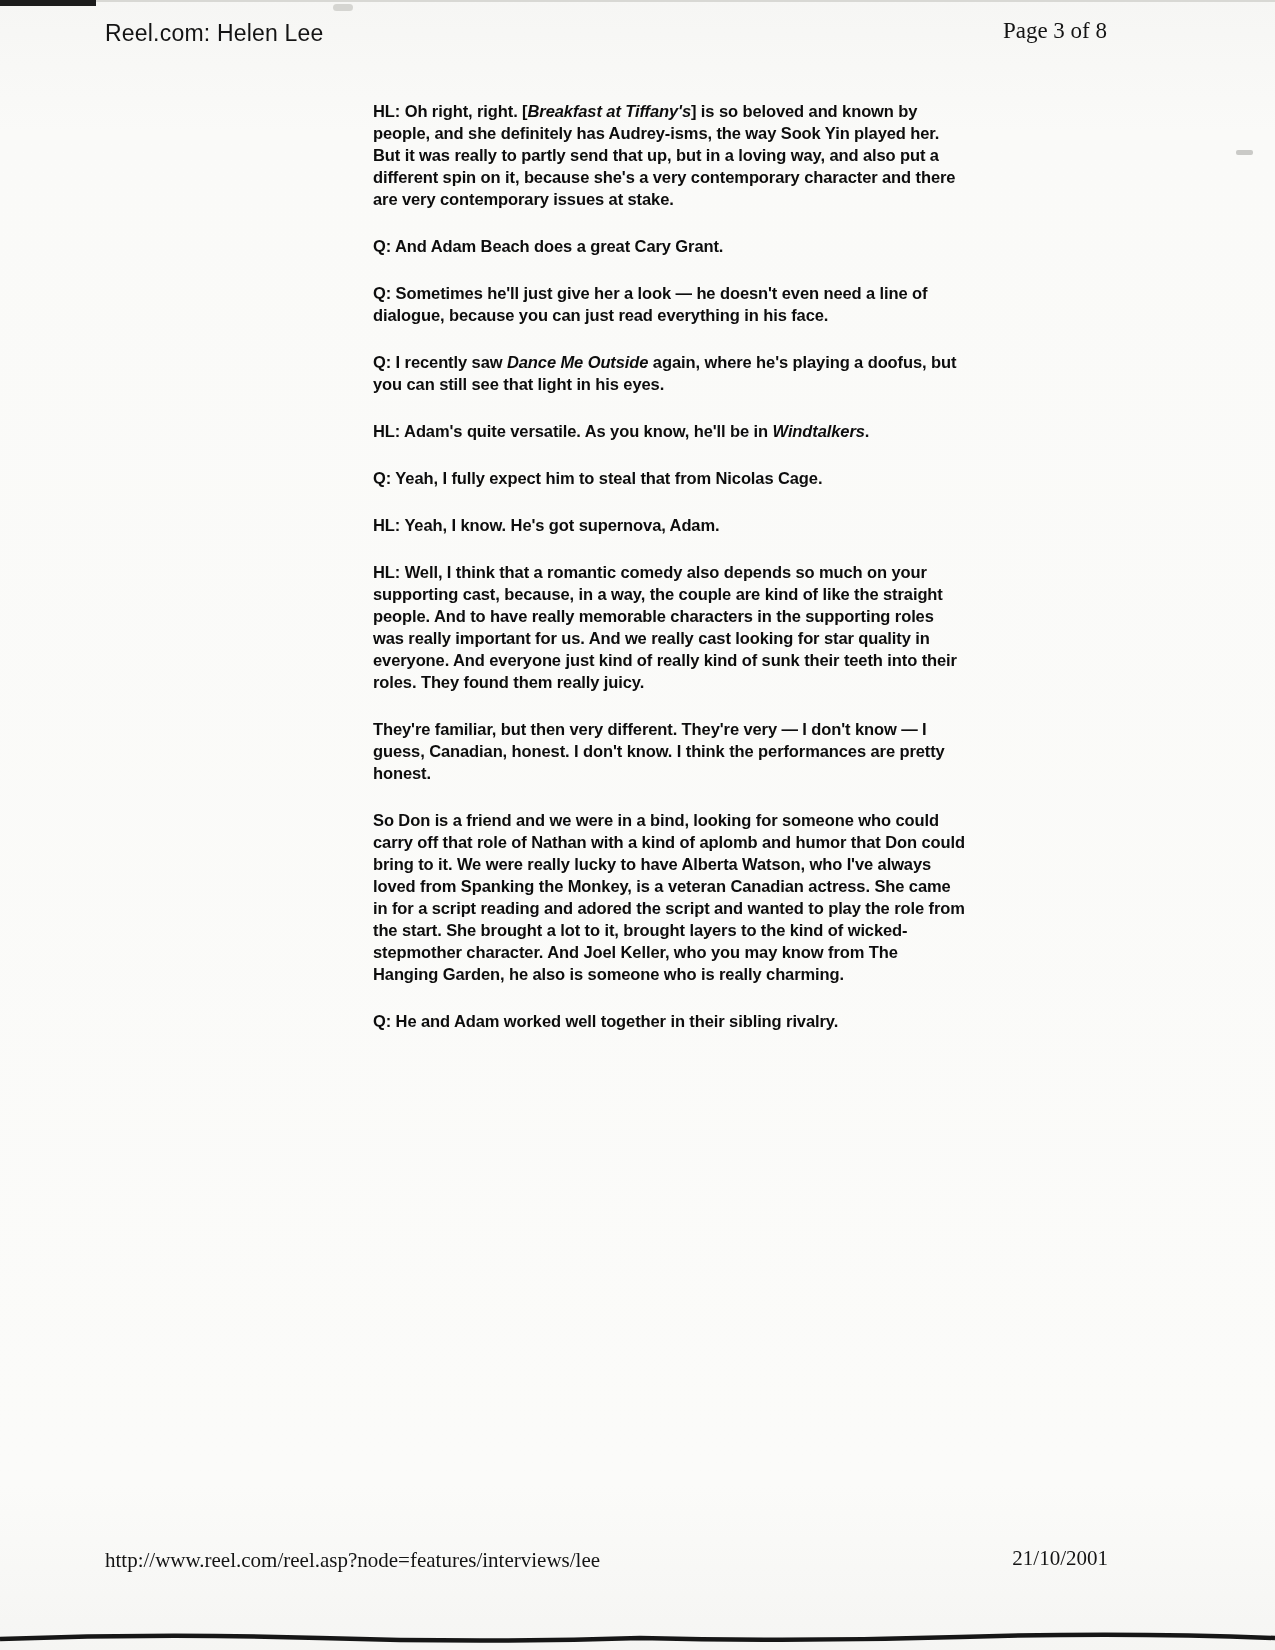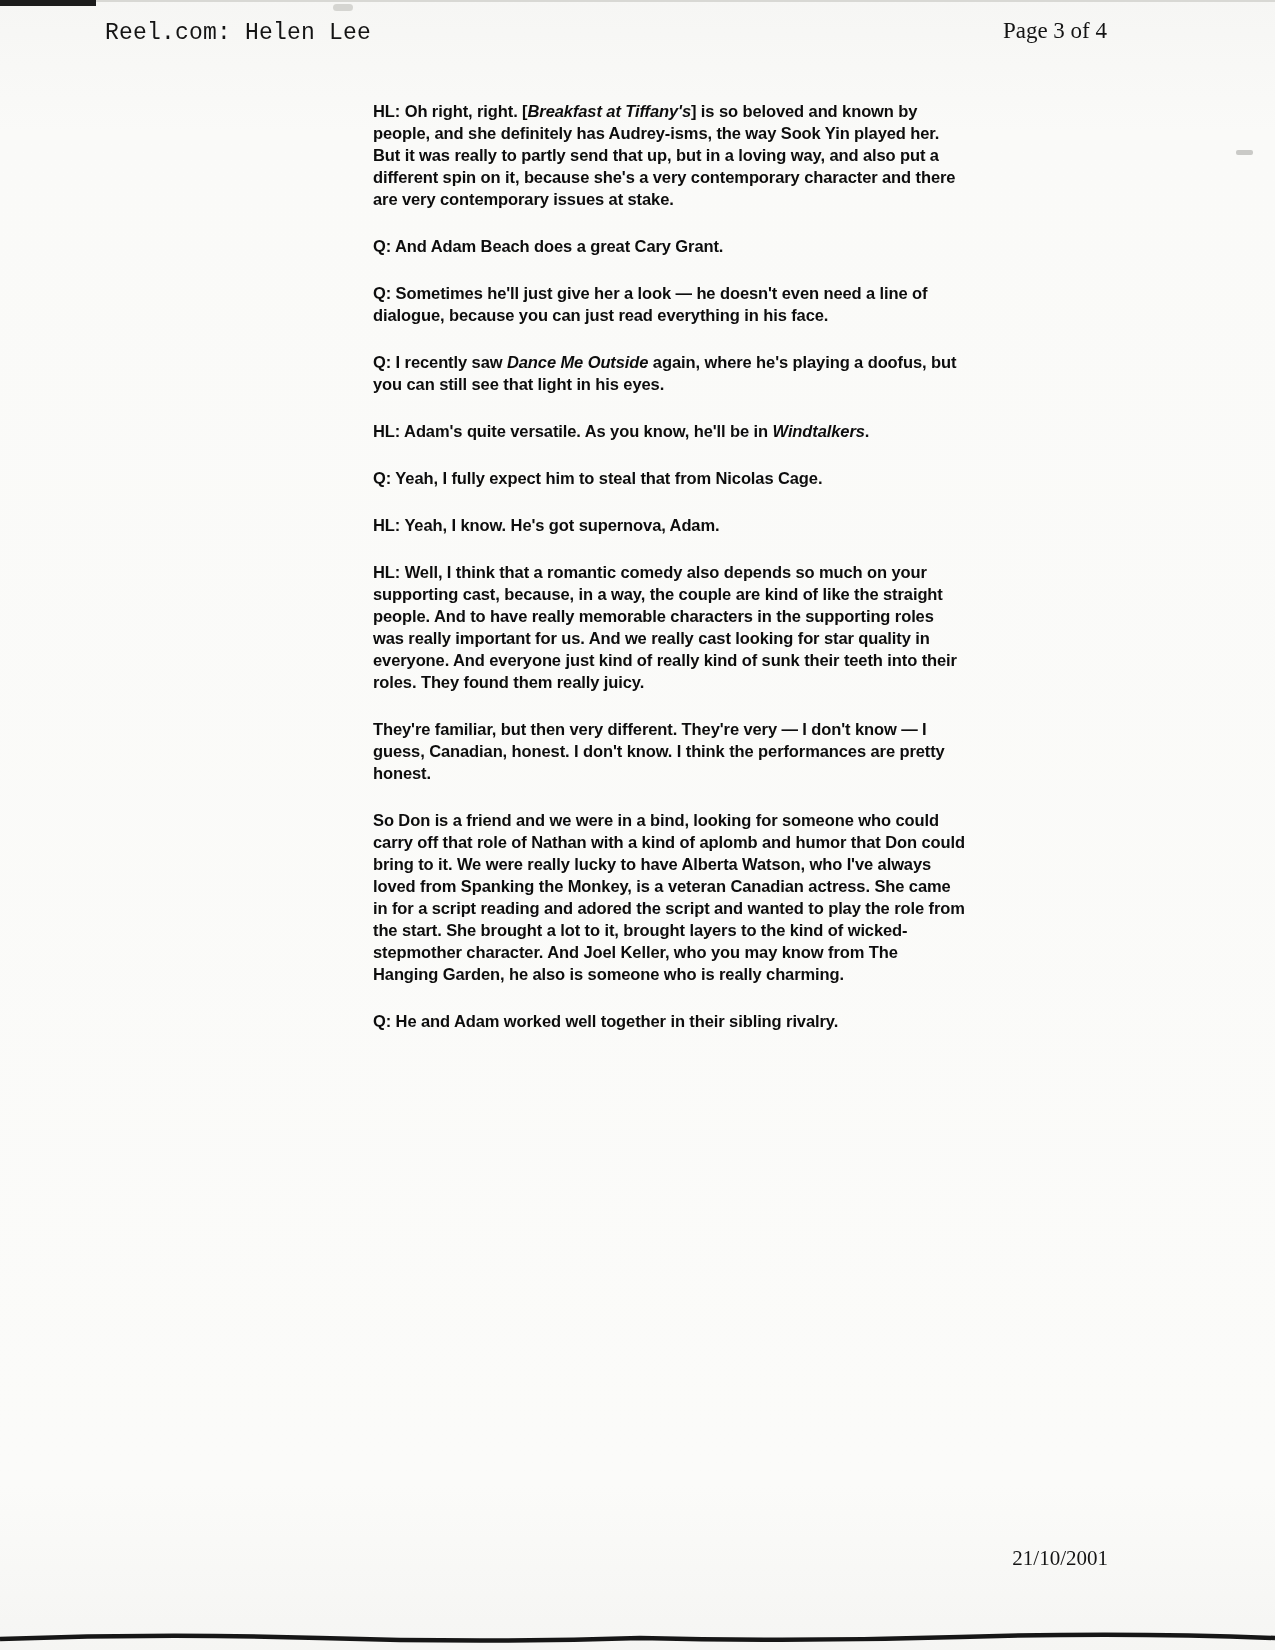--- a/index.html
+++ b/index.html
@@ -8,21 +8,21 @@
     background: #f7f7f5;
     position: relative;
     overflow: hidden;
   }
   .page {
     position: absolute; inset: 0;
     background: linear-gradient(180deg, #f6f6f4 0%, #fafaf8 8%, #fbfbf9 90%, #f5f5f3 100%);
   }
   .hdr-left {
     position: absolute; left: 105px; top: 20px;
-    font-family: Liberation Mono, monospace;
+    font-family: Liberation Sans, sans-serif;
     font-size: 23px; color: #141414; letter-spacing: 0.2px;
   }
   .hdr-right {
     position: absolute; right: 168px; top: 18px;
     font-family: "Liberation Serif", serif;
     font-size: 23px; color: #141414;
   }
   .transcript {
     position: absolute; left: 373px; top: 100px; width: 592px;
     font-family: "Liberation Sans", sans-serif;
@@ -71,36 +71,37 @@
 <body>
 
 <div class="page">
 
   <div class="artifact-top-edge"></div>
   <div class="artifact-top-sliver"></div>
   <div class="artifact-smudge-top"></div>
   <div class="artifact-smudge-right"></div>
 
   <div class="hdr-left">Reel.com: Helen Lee</div>
-  <div class="hdr-right">Page 3 of 4</div>
+  <div class="hdr-right">Page 3 of 8</div>
 
   <div class="transcript">
       <p><span>HL: Oh right, right. [</span><span class="italic">Breakfast at Tiffany's</span><span>] is so beloved and known by people, and she definitely has </span><span class="link">Audrey</span><span>-isms, the way Sook Yin played her. But it was really to partly send that up, but in a loving way, and also put a different spin on it, because she's a very contemporary character and there are very contemporary issues at stake.</span></p>
       <p><span>Q: And Adam Beach does a great </span><span class="link">Cary Grant</span><span>.</span></p>
       <p><span>Q: Sometimes he'll just give her a look — he doesn't even need a line of dialogue, because you can just read everything in his face.</span></p>
       <p><span>Q: I recently saw </span><span class="italic">Dance Me Outside</span><span> again, where he's playing a doofus, but you can still see that light in his eyes.</span></p>
       <p><span>HL: Adam's quite versatile. As you know, he'll be in </span><span class="italic">Windtalkers</span><span>.</span></p>
       <p><span>Q: Yeah, I fully expect him to steal that from </span><span class="link">Nicolas Cage</span><span>.</span></p>
       <p><span>HL: Yeah, I know. He's got supernova, Adam.</span></p>
       <p><span>HL: Well, I think that a romantic comedy also depends so much on your supporting cast, because, in a way, the couple are kind of like the straight people. And to have really memorable characters in the supporting roles was really important for us. And we really cast looking for star quality in everyone. And everyone just kind of really kind of sunk their teeth into their roles. They found them really juicy.</span></p>
       <p><span>They're familiar, but then very different. They're very — I don't know — I guess, Canadian, honest. I don't know. I think the performances are pretty honest.</span></p>
       <p><span>So Don is a friend and we were in a bind, looking for someone who could carry off that role of Nathan with a kind of aplomb and humor that Don could bring to it. We were really lucky to have </span><span class="link">Alberta Watson</span><span>, who I've always loved from </span><span class="link">Spanking the Monkey</span><span>, is a veteran Canadian actress. She came in for a script reading and adored the script and wanted to play the role from the start. She brought a lot to it, brought layers to the kind of wicked-stepmother character. And </span><span class="link">Joel Keller</span><span>, who you may know from </span><span class="link">The Hanging Garden</span><span>, he also is someone who is really charming.</span></p>
       <p><span>Q: He and Adam worked well together in their sibling rivalry.</span></p>
     </div>
 
+  <div class="ftr-url">http://www.reel.com/reel.asp?node=features/interviews/lee</div>
   <div class="ftr-date">21/10/2001</div>
 
   <div class="artifact-bottom-line">
     <svg width="1275" height="18" viewBox="0 0 1275 18">
       <path d="M0 9 Q 160 3 320 8 T 640 8 Q 800 12 960 7 T 1275 8" stroke="#161616" stroke-width="4.5" fill="none"></path>
     </svg>
   </div>
 
 </div>
 

